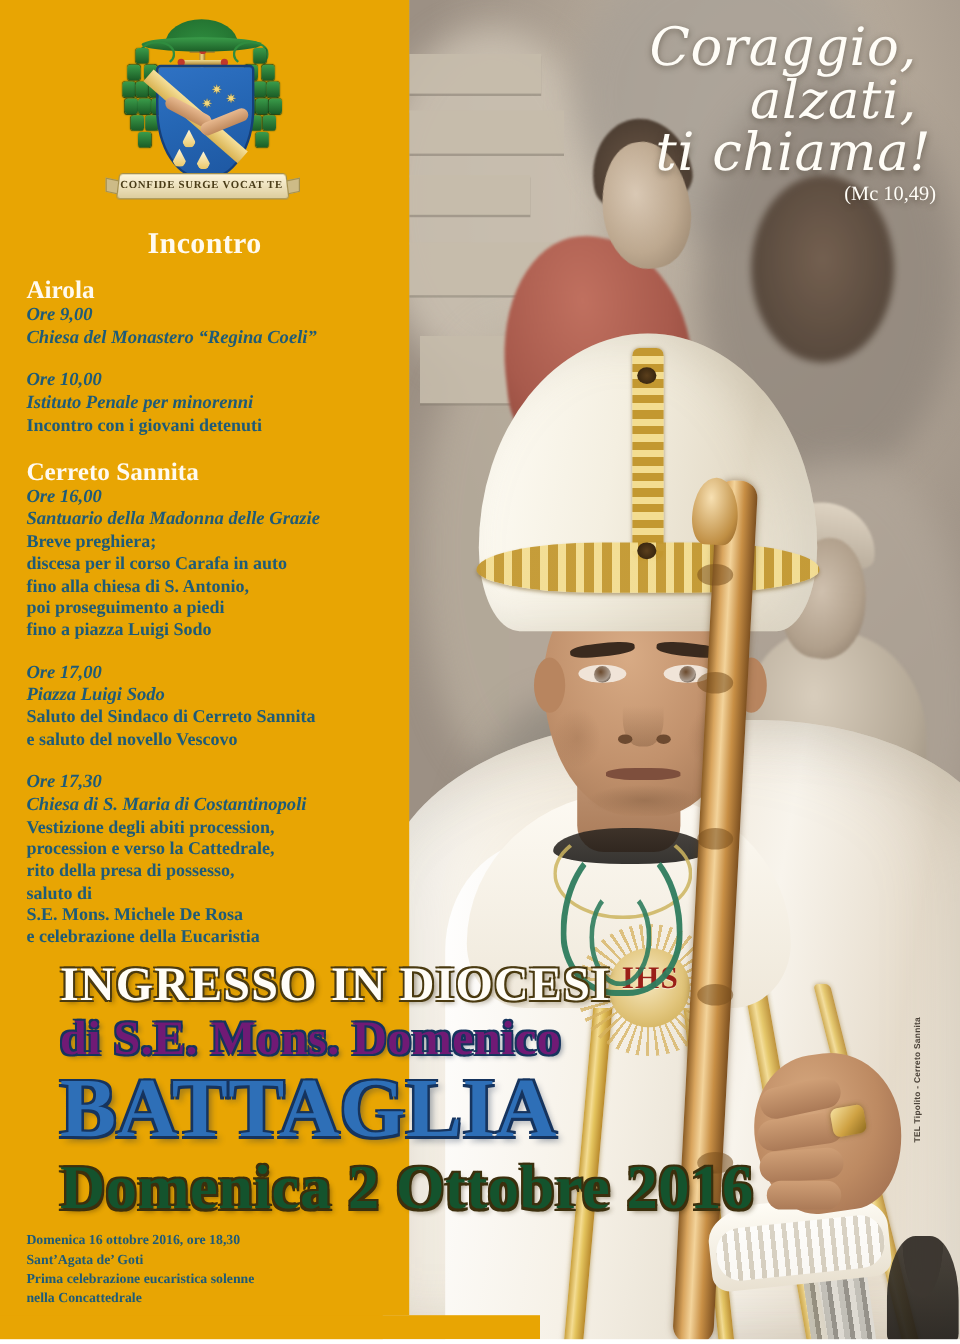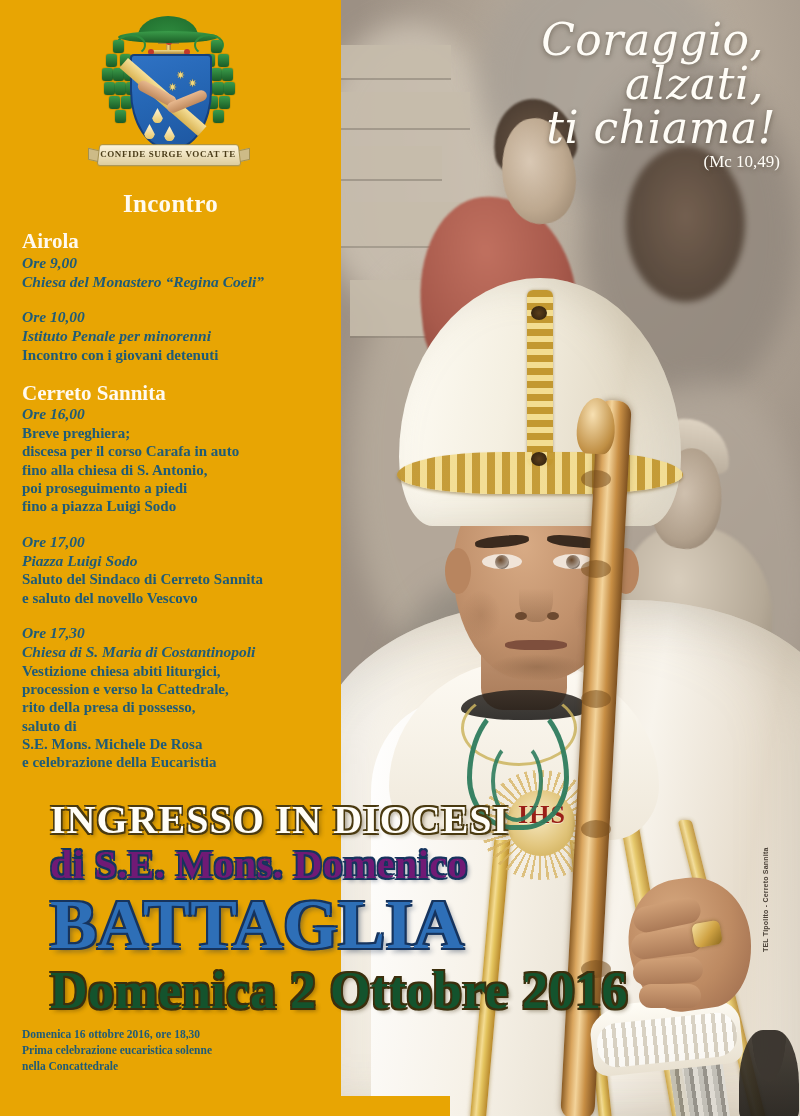--- a/index.html
+++ b/index.html
@@ -517,53 +517,55 @@
         <div class="place">Chiesa del Monastero “Regina Coeli”</div>
       </div>
       <div class="blk">
         <div class="ora">Ore 10,00</div>
         <div class="place">Istituto Penale per minorenni</div>
         <div class="desc">Incontro con i giovani detenuti</div>
       </div>
       <div class="blk">
         <div class="city">Cerreto Sannita</div>
         <div class="ora">Ore  16,00</div>
+        <div class="place">Santuario della Madonna delle Grazie</div>
         <div class="desc">Breve preghiera;</div>
         <div class="desc">discesa per il corso Carafa in auto</div>
         <div class="desc">fino alla chiesa di S. Antonio,</div>
         <div class="desc">poi proseguimento a piedi</div>
         <div class="desc">fino a piazza Luigi Sodo</div>
       </div>
       <div class="blk">
         <div class="ora">Ore 17,00</div>
         <div class="place">Piazza Luigi Sodo</div>
         <div class="desc">Saluto del Sindaco di Cerreto Sannita</div>
         <div class="desc">e saluto del novello Vescovo</div>
       </div>
       <div class="blk">
         <div class="ora">Ore 17,30</div>
         <div class="place">Chiesa di S. Maria di Costantinopoli</div>
-        <div class="desc">Vestizione chiesa abiti liturgici,</div>
+        <div class="desc">Vestizione degli abiti procession,</div>
         <div class="desc">procession e verso la Cattedrale,</div>
         <div class="desc">rito della presa di possesso,</div>
         <div class="desc">saluto di</div>
         <div class="desc">S.E. Mons. Michele De Rosa</div>
         <div class="desc">e celebrazione della Eucaristia</div>
       </div>
     </div>
 
   <div class="title-wrap">
     <div class="t-ingresso">INGRESSO IN DIOCESI</div>
     <div class="t-di">di S.E. Mons. Domenico</div>
     <div class="t-batt">BATTAGLIA</div>
     <div class="t-data">Domenica 2 Ottobre 2016</div>
   </div>
 
   <div class="footnote">
     <div>Domenica 16 ottobre 2016, ore 18,30</div>
+    <div>Sant’Agata de’ Goti</div>
     <div>Prima celebrazione eucaristica solenne</div>
     <div>nella Concattedrale</div>
   </div>
 
   <div class="credit">TEL Tipolito - Cerreto Sannita</div>
 
   <div class="gold-bottom-white"></div>
 </div>
 
 </body></html>

